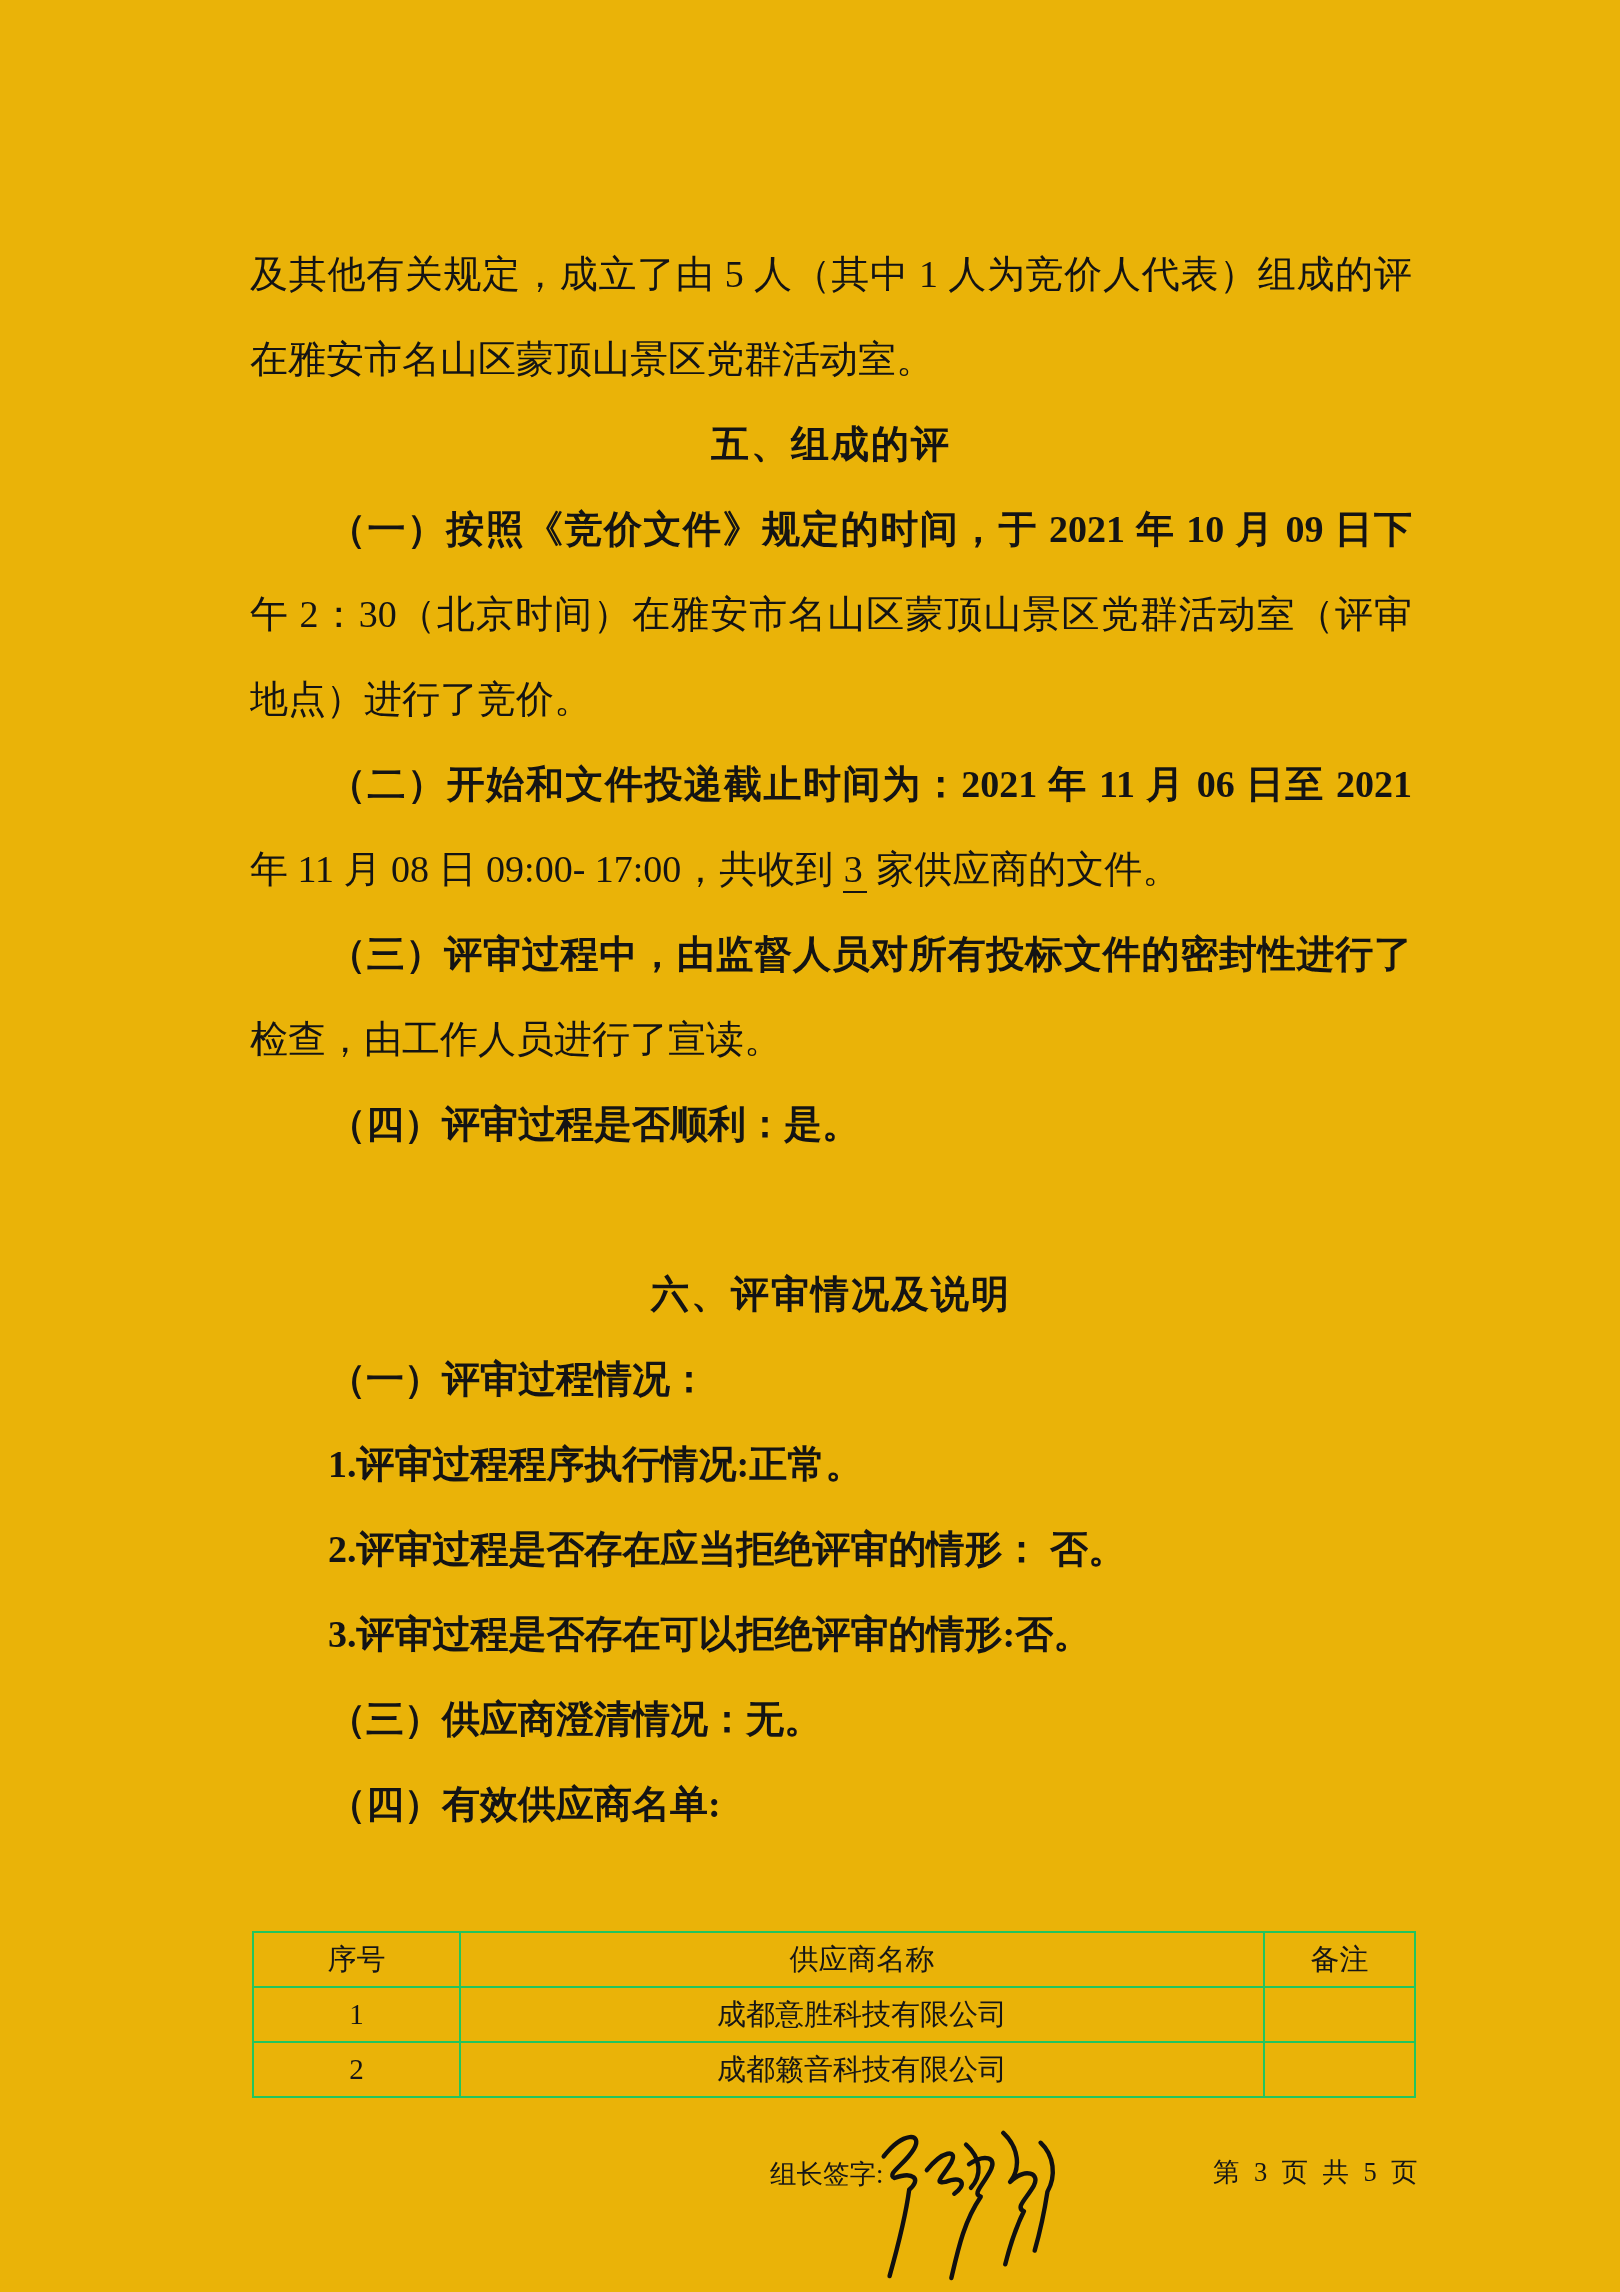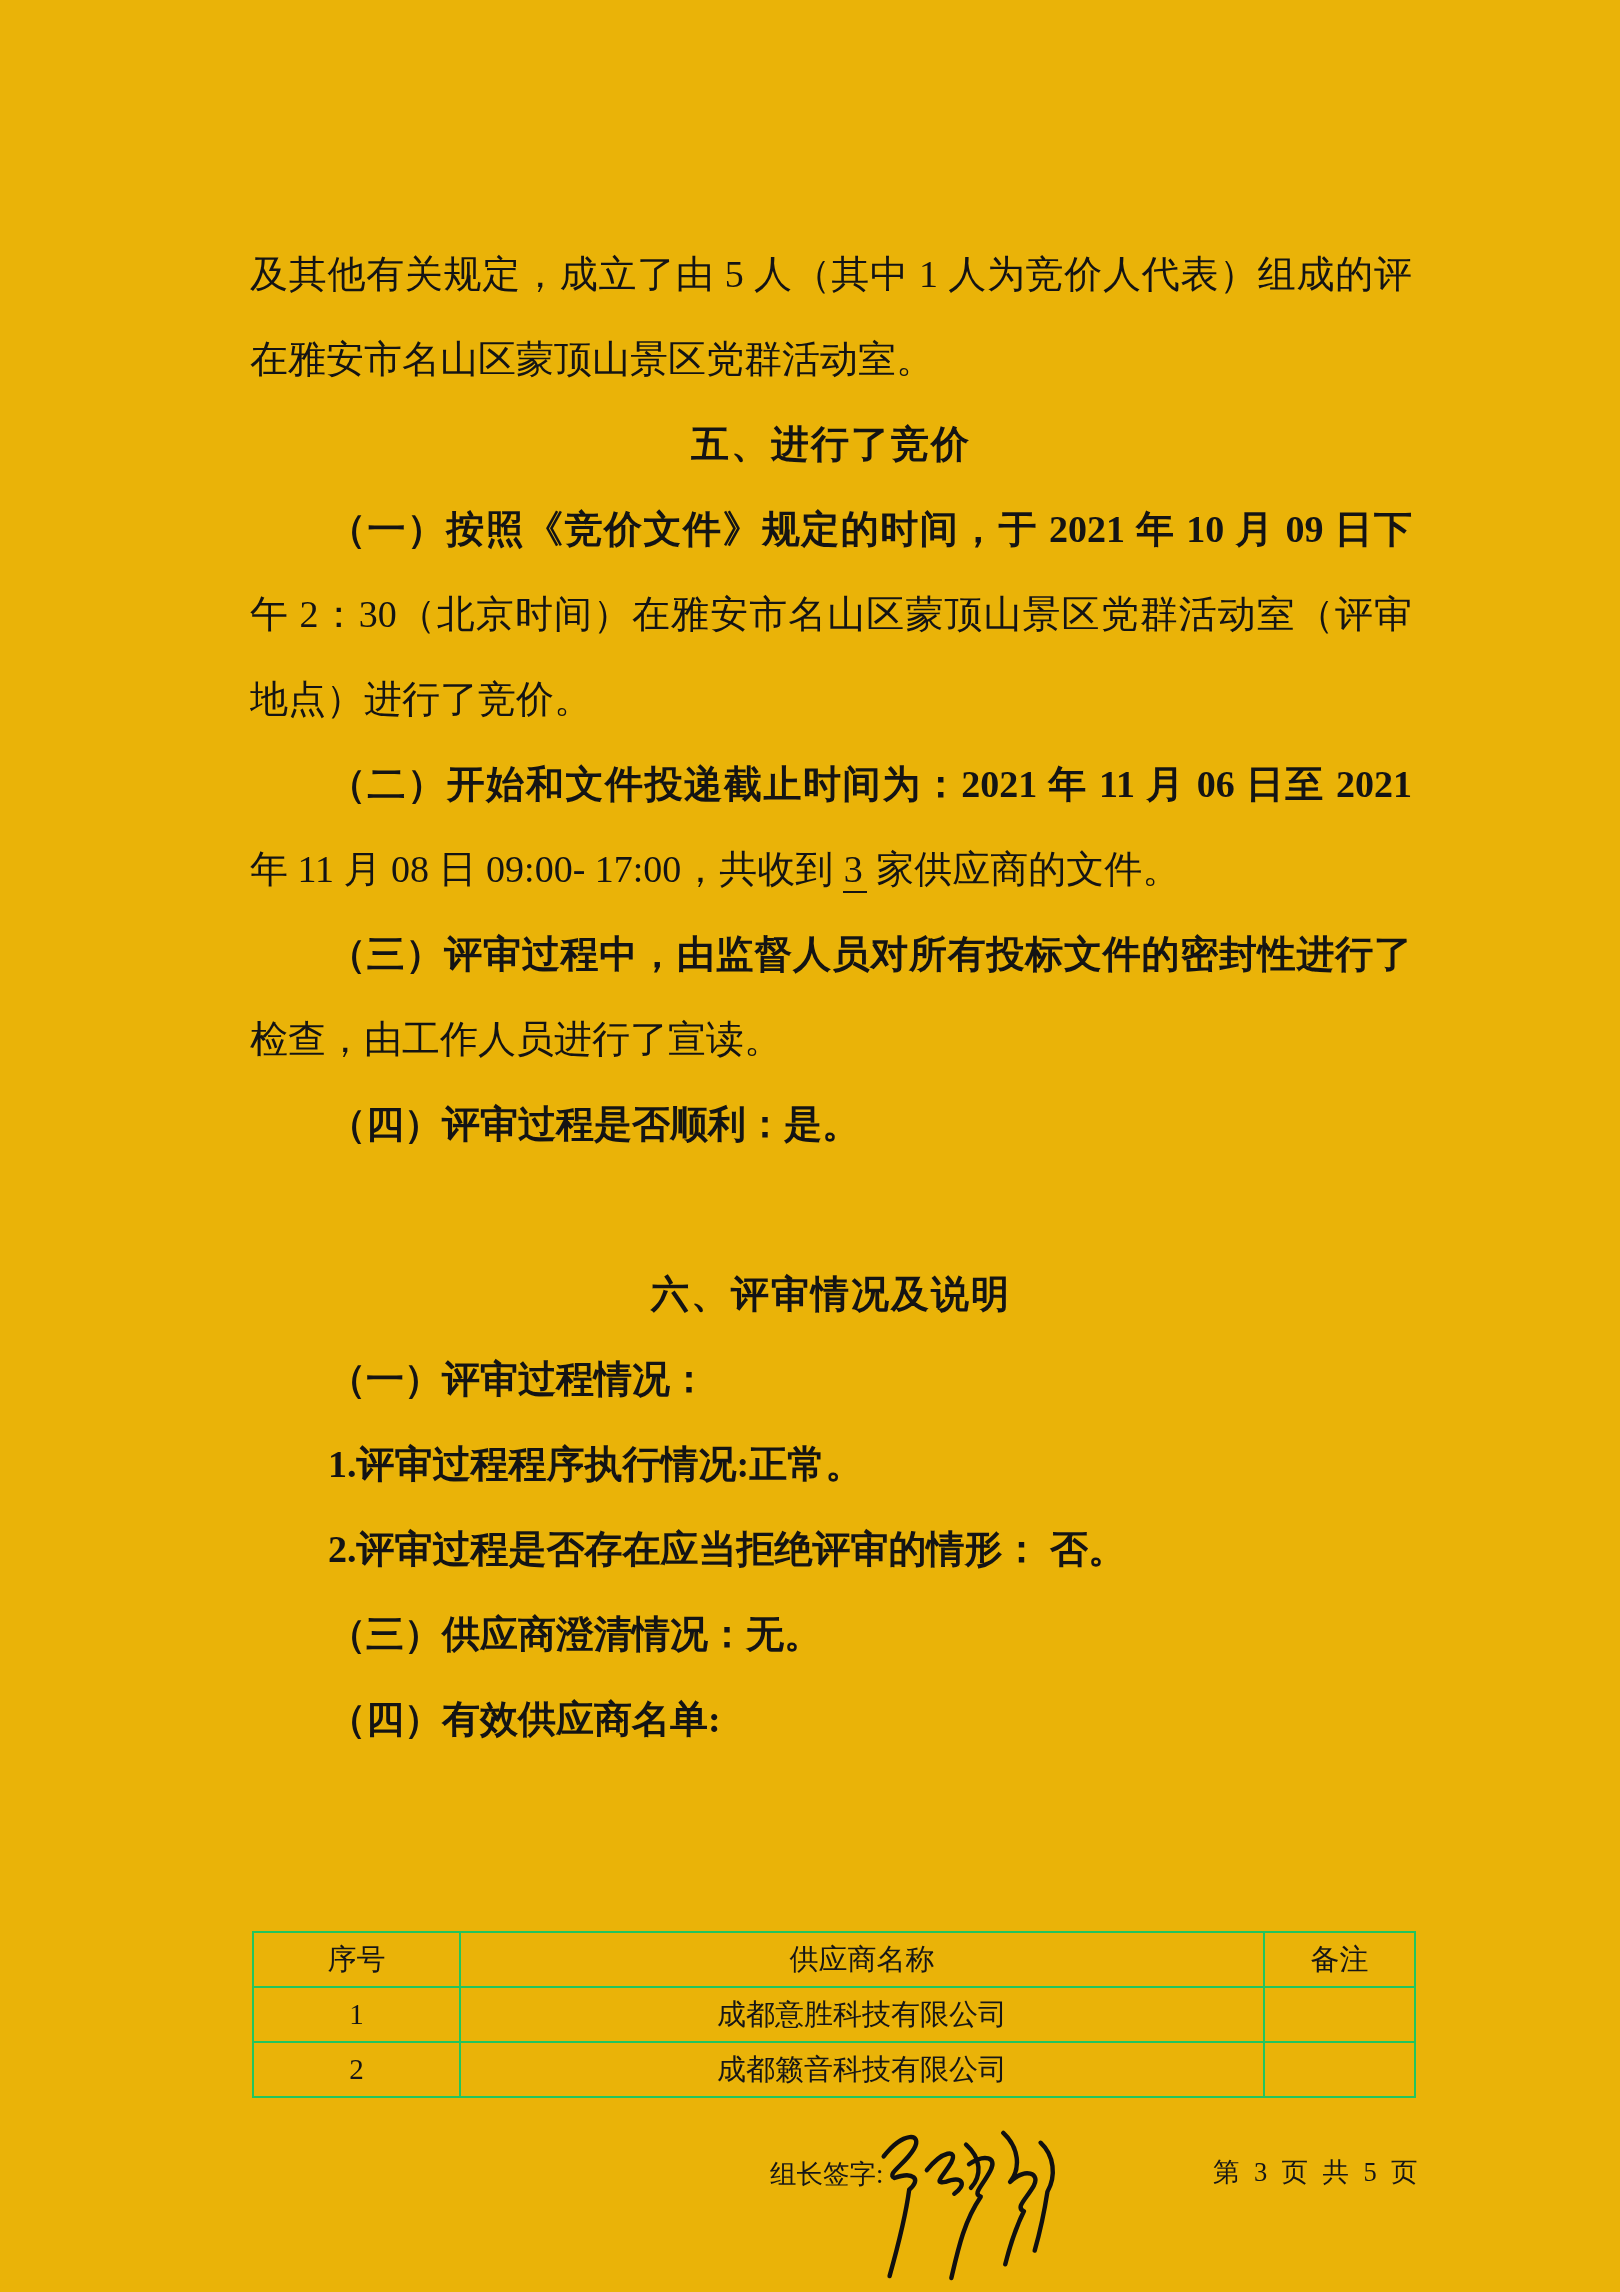--- a/index.html
+++ b/index.html
@@ -35,34 +35,35 @@
   .sig path{fill:none;stroke:#101010;stroke-width:4.5;stroke-linecap:round;stroke-linejoin:round;}
 </style>
 </head>
 <body>
 
 <div class="page">
 
   <div class="content">
     <div class="ln just">及其他有关规定，成立了由 5 人（其中 1 人为竞价人代表）组成的评</div>
     <div class="ln">在雅安市名山区蒙顶山景区党群活动室。</div>
-    <div class="ln head">五、进行了竞价</div>
+    <div class="ln head">五、组成的评</div>
     <div class="ln just ind">（一）按照《竞价文件》规定的时间，于 2021 年 10 月 09 日下</div>
     <div class="ln just">午 2：30（北京时间）在雅安市名山区蒙顶山景区党群活动室（评审</div>
     <div class="ln">地点）进行了竞价。</div>
     <div class="ln just ind">（二）开始和文件投递截止时间为：2021 年 11 月 06 日至 2021</div>
     <div class="ln"><span>年 11 月 08 日 09:00- 17:00，共收到 </span><span class="u-num">3</span><span> 家供应商的文件。</span></div>
     <div class="ln just ind">（三）评审过程中，由监督人员对所有投标文件的密封性进行了</div>
     <div class="ln">检查，由工作人员进行了宣读。</div>
     <div class="ln ind">（四）评审过程是否顺利：是。</div>
     <div class="ln"></div>
     <div class="ln head">六、评审情况及说明</div>
     <div class="ln ind">（一）评审过程情况：</div>
     <div class="ln ind">1.评审过程程序执行情况:正常。</div>
     <div class="ln ind">2.评审过程是否存在应当拒绝评审的情形： 否。</div>
+    <div class="ln ind">3.评审过程是否存在可以拒绝评审的情形:否。</div>
     <div class="ln ind">（三）供应商澄清情况：无。</div>
     <div class="ln ind">（四）有效供应商名单:</div>
   </div>
 
   <table class="suppliers">
     <colgroup>
       <col class="col-no">
         <col class="col-name">
         <col class="col-note">
     </colgroup>

